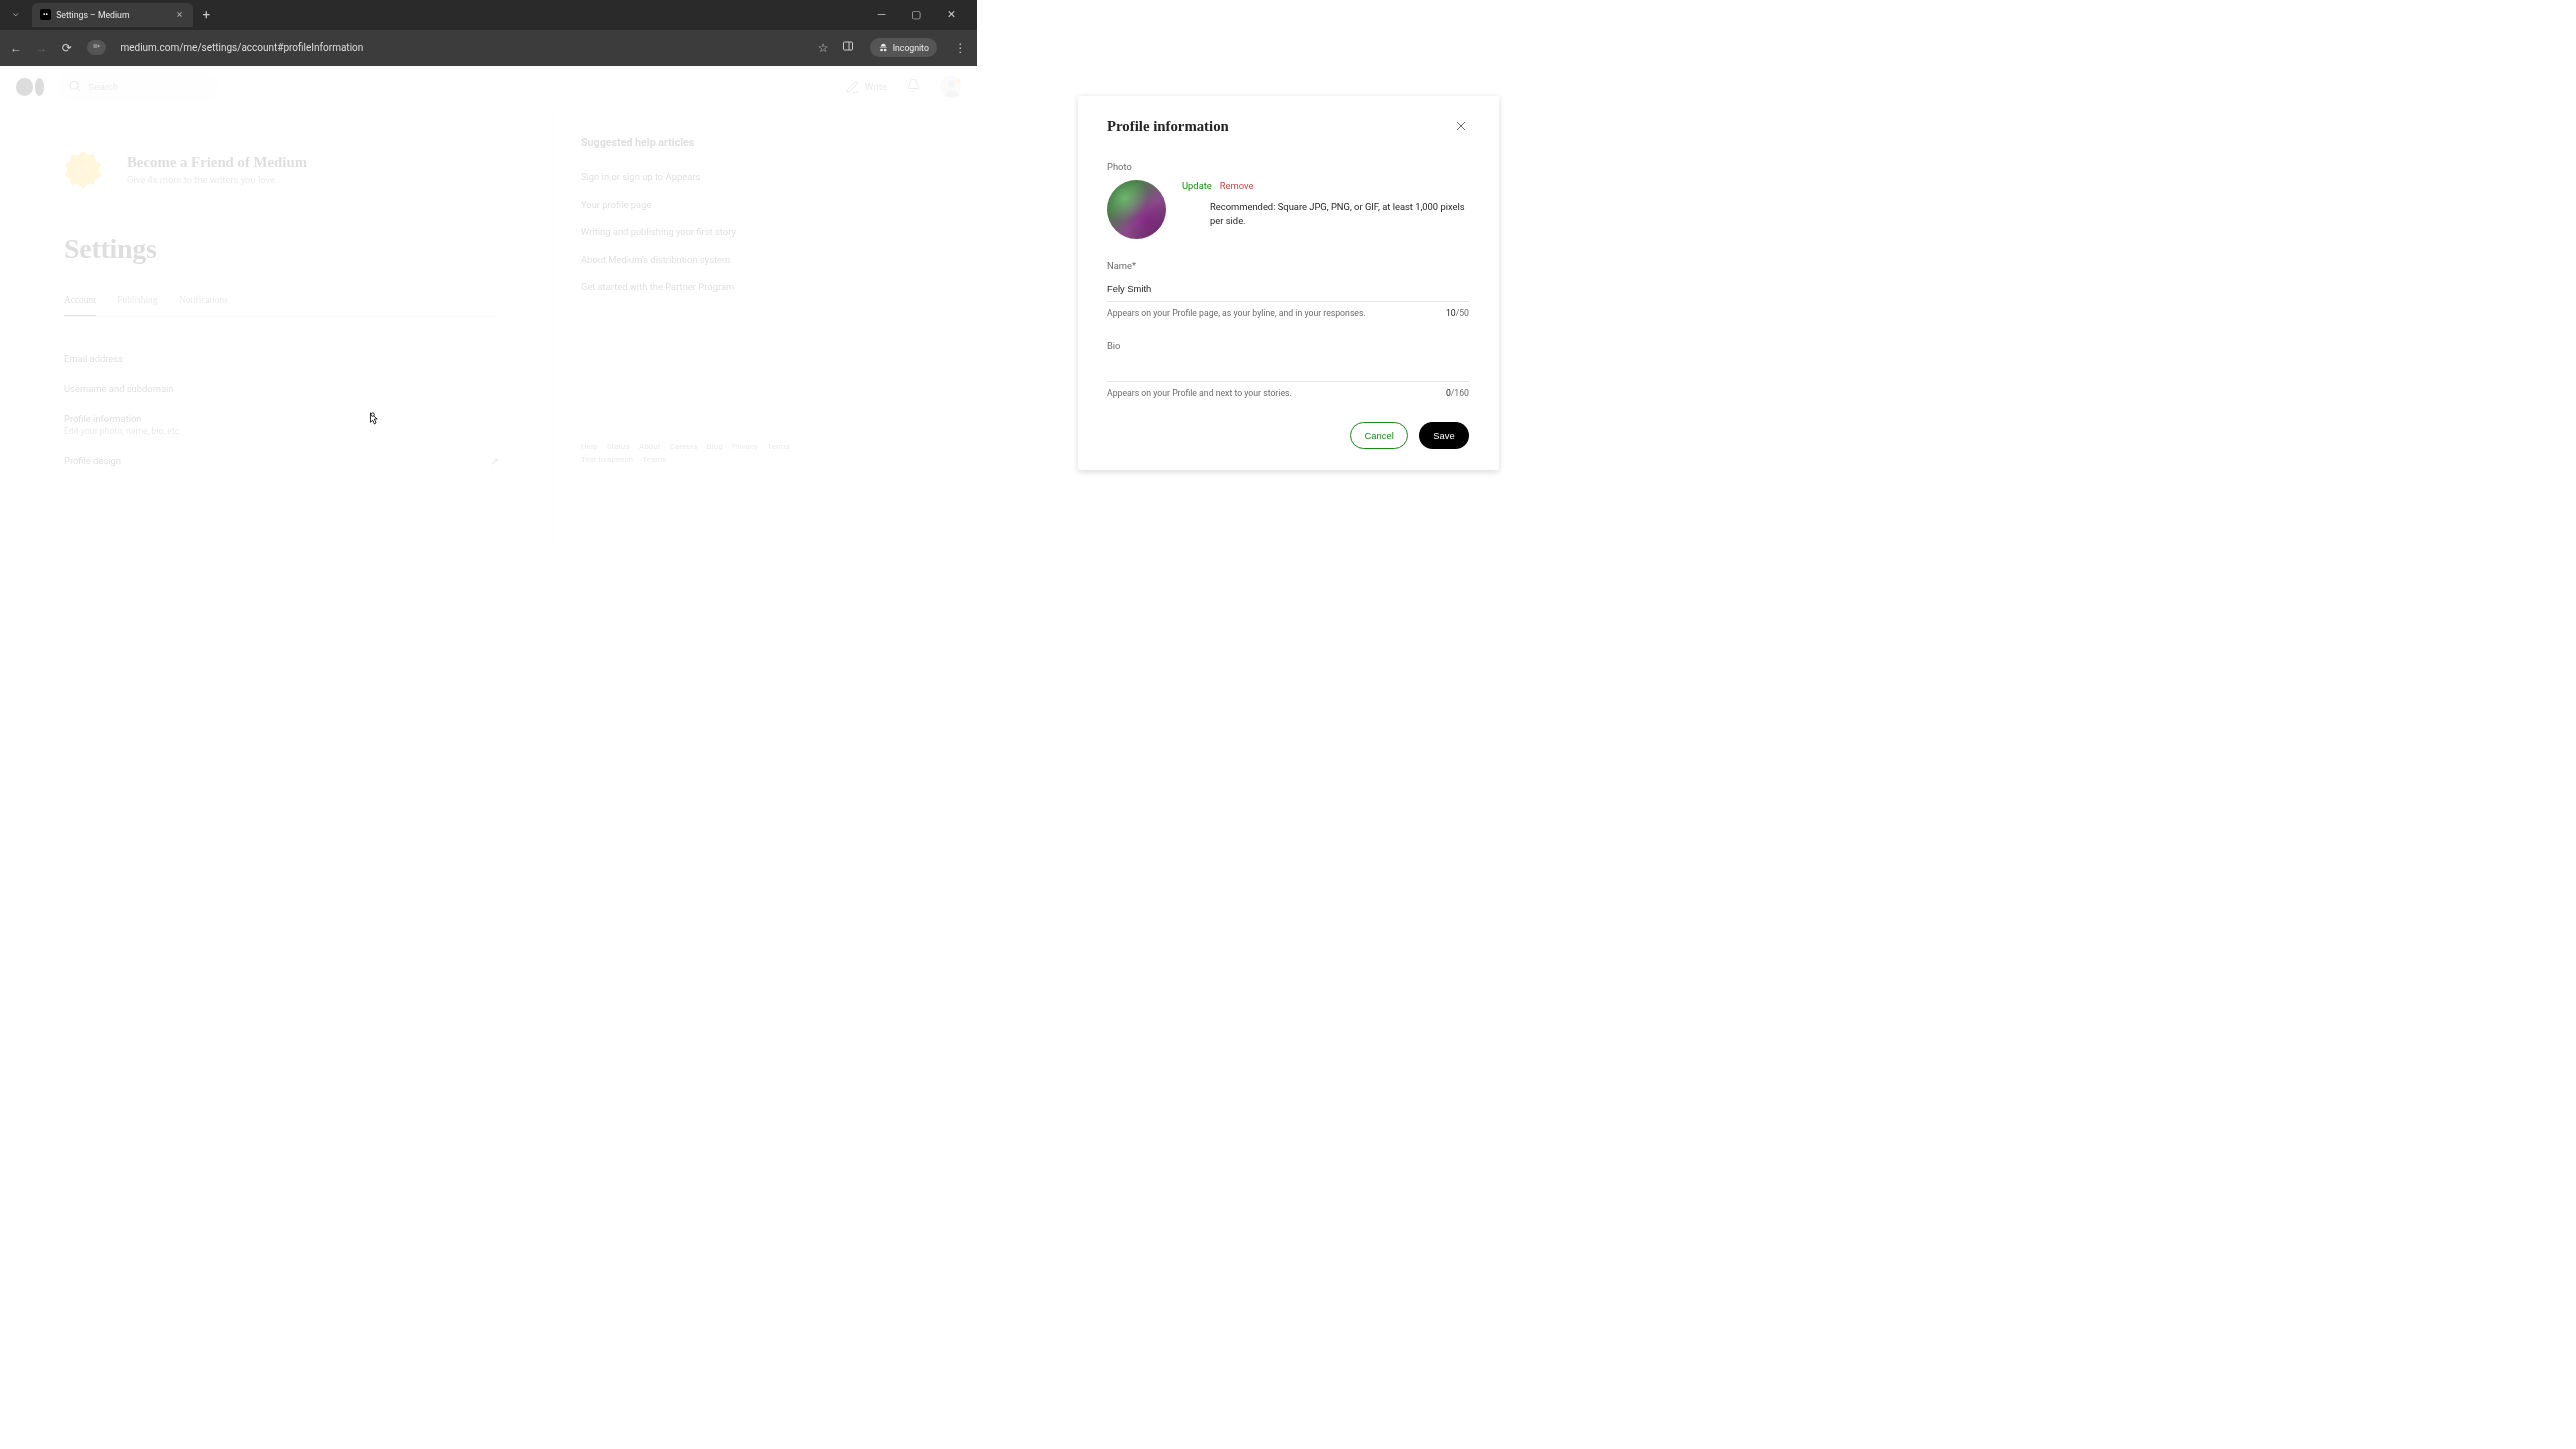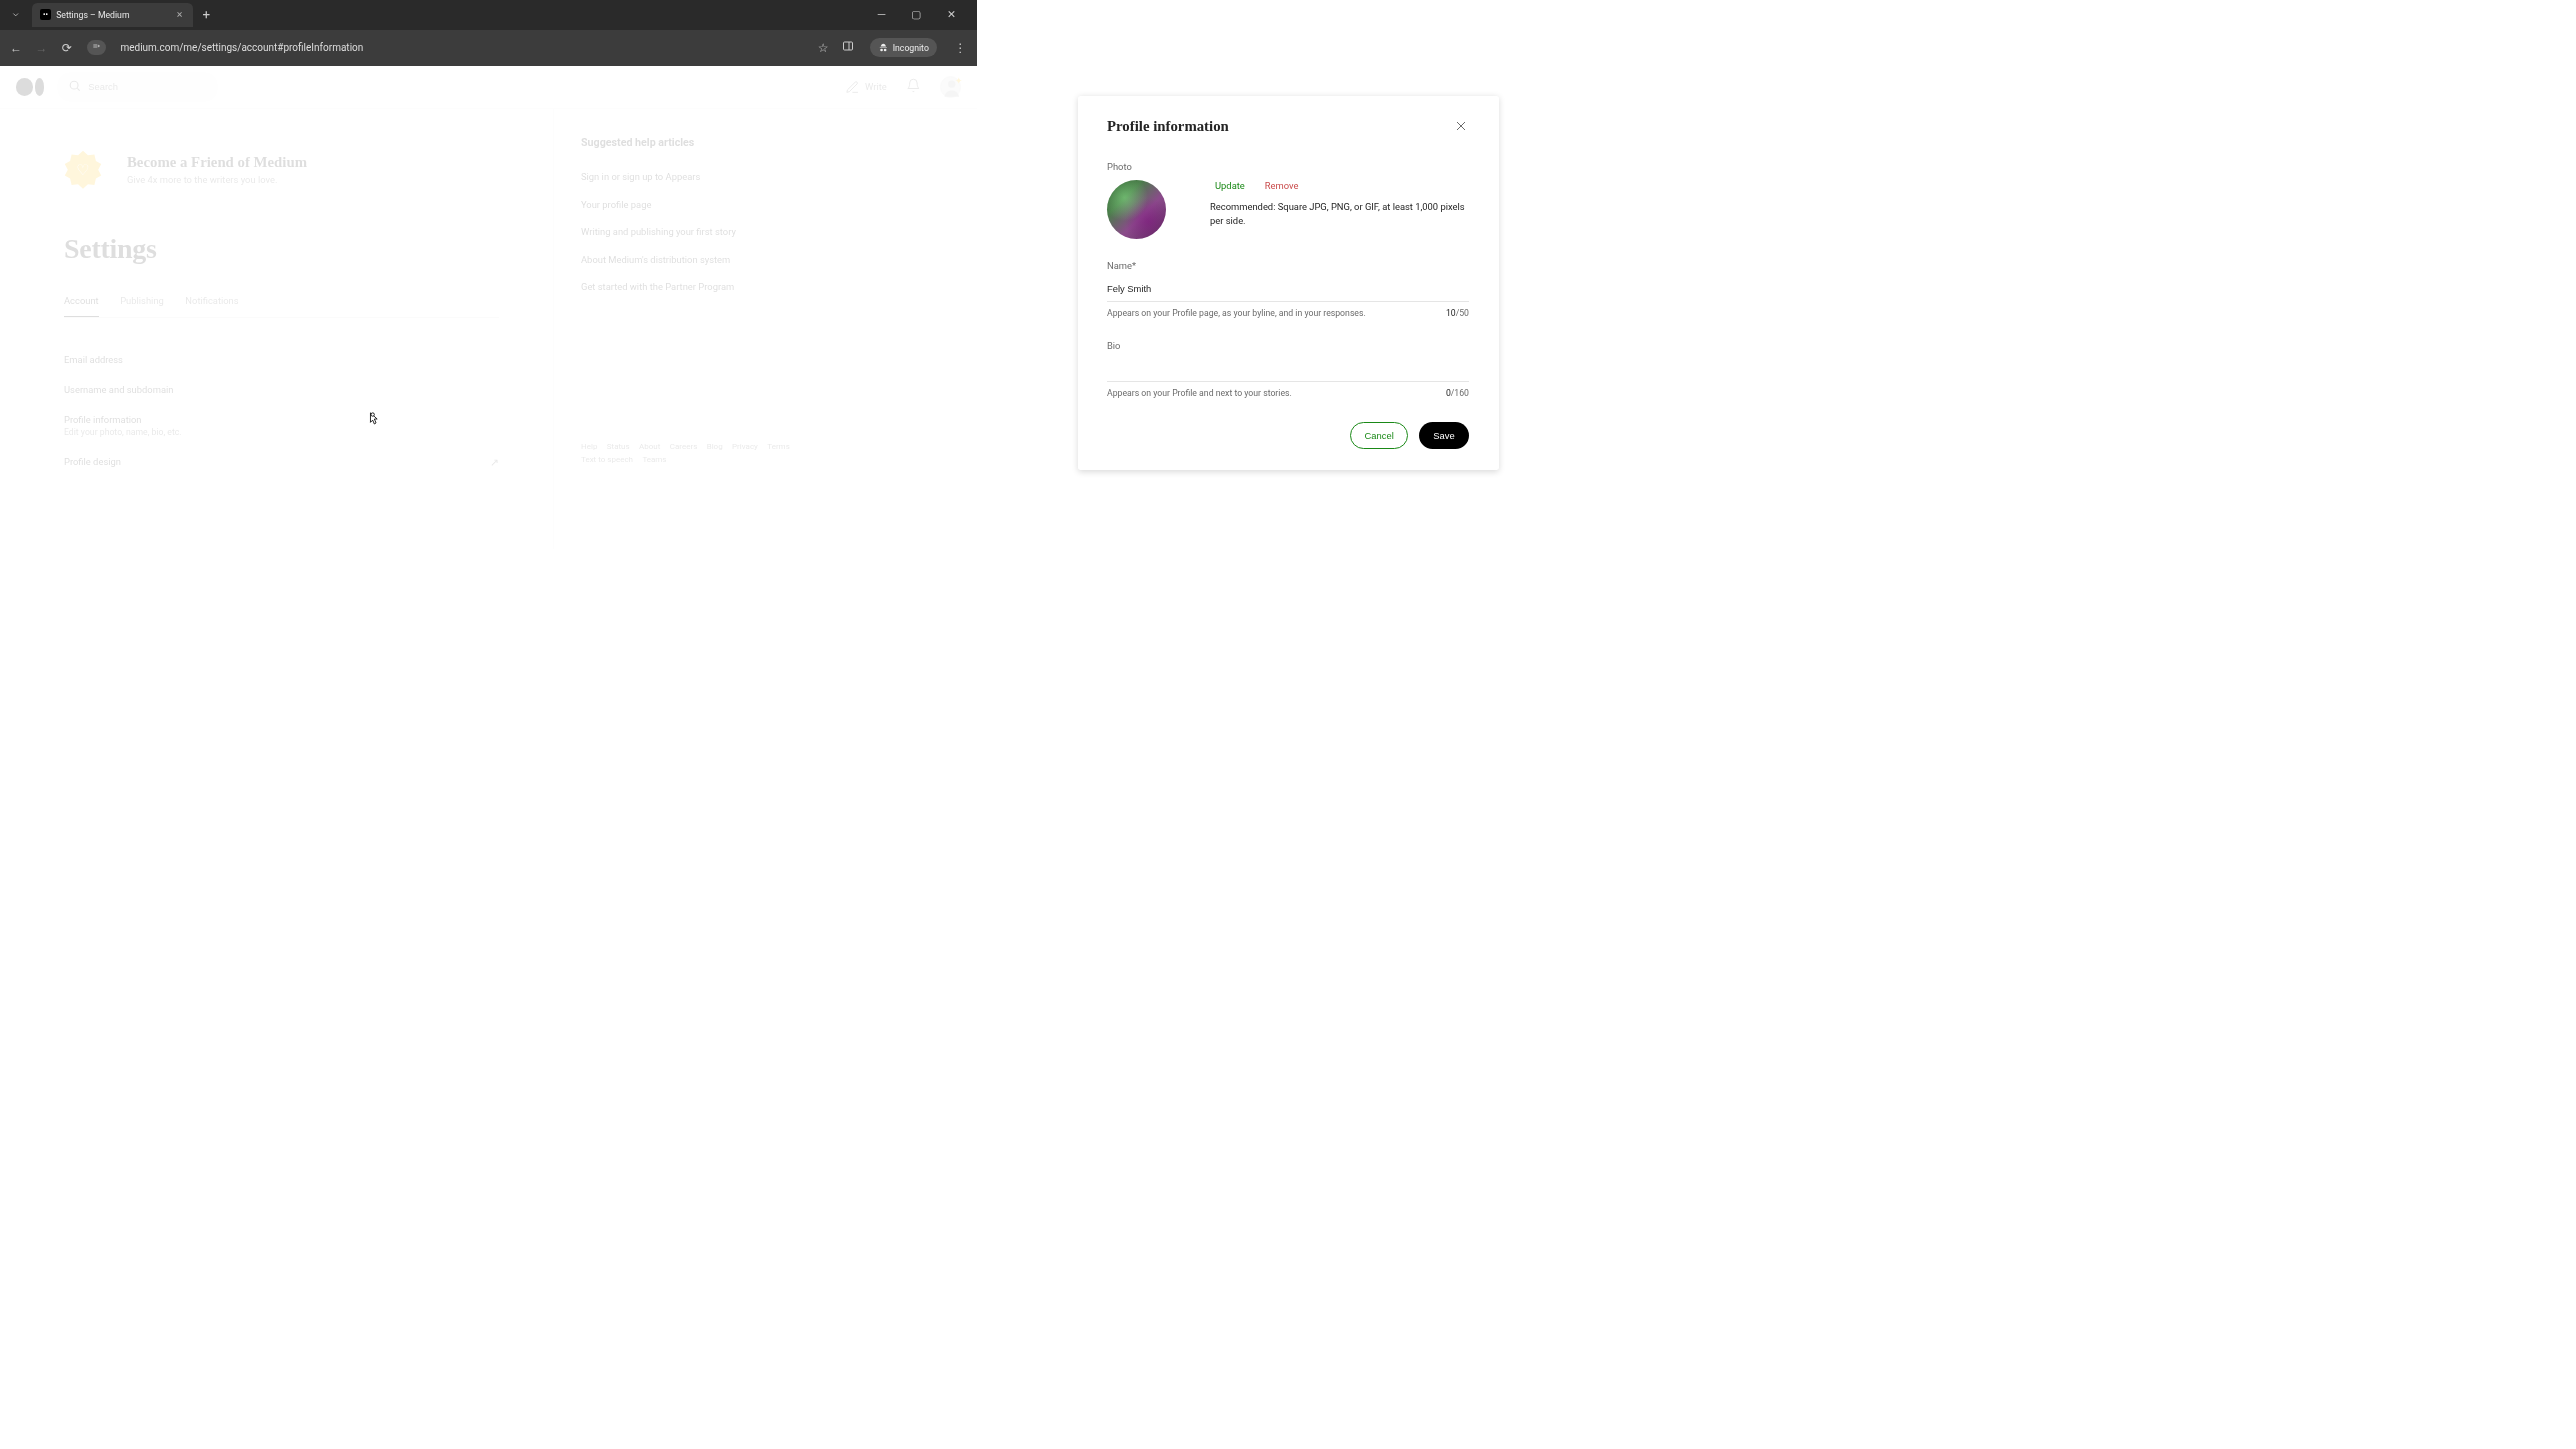--- a/index.html
+++ b/index.html
@@ -88,21 +88,21 @@
       width: 38px; height: 38px; background: #ffc017; position: absolute;
       clip-path: polygon(50% 0%, 63% 12%, 80% 10%, 84% 27%, 98% 35%, 90% 50%, 98% 65%, 84% 73%, 80% 90%, 63% 88%, 50% 100%, 37% 88%, 20% 90%, 16% 73%, 2% 65%, 10% 50%, 2% 35%, 16% 27%, 20% 10%, 37% 12%);
     }
     .badge-heart { position: relative; color: #fff; font-size: 14.8px; z-index: 1;}
     .promo-text h3 { font-family: Georgia, serif; font-size: 14.8px; font-weight: 700; color: #242424; margin-bottom: 2.7px;}
     .promo-text p { color: #6b6b6b; font-size: 9.4px; }
 
     .page-title { font-family: Georgia, serif; font-size: 28px; font-weight: 700; color: #242424; letter-spacing: -0.3px; margin-bottom: 29.5px; }
 
     .tabs { display: flex; gap: 21.5px; border-bottom: 0.7px solid #e5e5e5; margin-bottom: 27px; }
-    .tab { padding-bottom: 10.7px; font-size: 9.4px; color: #6b6b6b; cursor: pointer; }
+    .tab { padding-bottom: 10.7px; font-size: 9.4px; color: #6b6b6b; cursor: pointer; font-family: Liberation Serif, serif; }
     .tab.active { color: #242424; border-bottom: 0.7px solid #242424; margin-bottom: -0.7px;}
 
     .setting-row { padding: 9.4px 0; cursor: pointer; }
     .setting-row .row-label { font-size: 9.4px; color: #242424; }
     .setting-row .row-sub { font-size: 8.7px; color: #6b6b6b; margin-top: 2.7px; }
     .setting-row.with-arrow { display: flex; justify-content: space-between; }
     .ext-arrow { color: #6b6b6b; }
 
     
     .side-col { width: 241px; border-left: 0.7px solid #f2f2f2; padding: 27px 0 0 27px; position:relative;}
@@ -134,21 +134,21 @@
       width: 59px; height: 59px; border-radius: 50%; flex-shrink: 0;
       background: linear-gradient(135deg, #2d5a2d 0%, #4a7c4a 30%, #8b4a8b 60%, #5b2d5b 100%);
       position: relative; overflow: hidden;
     }
     .photo-preview::after {
       content:''; position:absolute; inset:0;
       background: radial-gradient(circle at 30% 30%, rgba(144,238,144,0.5), transparent 40%),
                   radial-gradient(circle at 70% 70%, rgba(128,0,128,0.4), transparent 40%);
     }
     .photo-side { flex: 1; }
-    .photo-actions { display: flex; gap: 20px; margin-bottom: 9.4px; margin-left: 33px; }
+    .photo-actions { display: flex; gap: 8px; margin-bottom: 9.4px; }
     .link-green { color: #1a8917; font-size: 9.4px; cursor: pointer; }
     .link-red { color: #c94a4a; font-size: 9.4px; cursor: pointer; }
     .photo-hint { font-size: 9.4px; color: #242424; line-height: 1.5; margin-left: 28px; }
 
     .text-input {
       width: 100%; border: none; border-bottom: 0.7px solid #e5e5e5; padding: 4px 0 6.7px;
       font-size: 9.4px; color: #242424; outline: none; background: transparent;
     }
     .field-foot { display: flex; justify-content: space-between; margin-top: 6.7px; font-size: 8.7px; color: #6b6b6b;}
     .counter .cur { color: #242424; }

